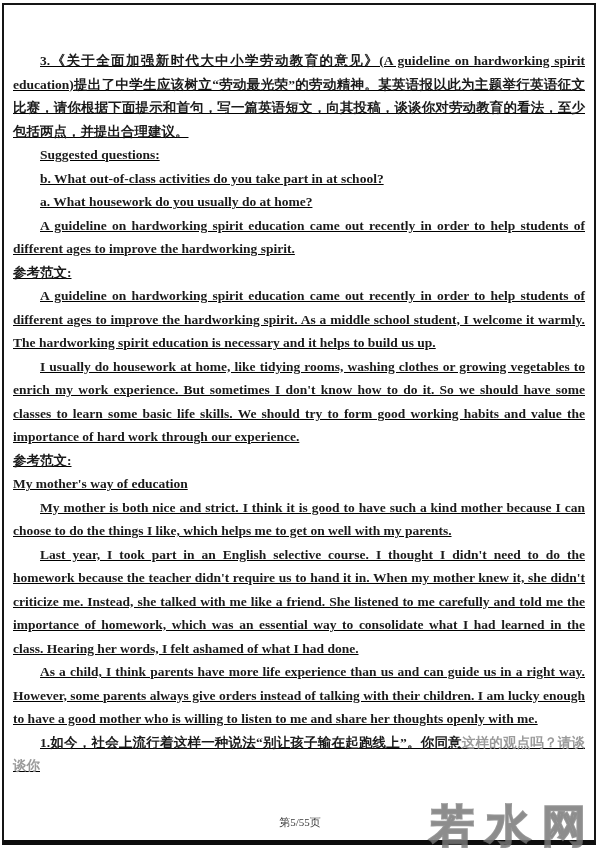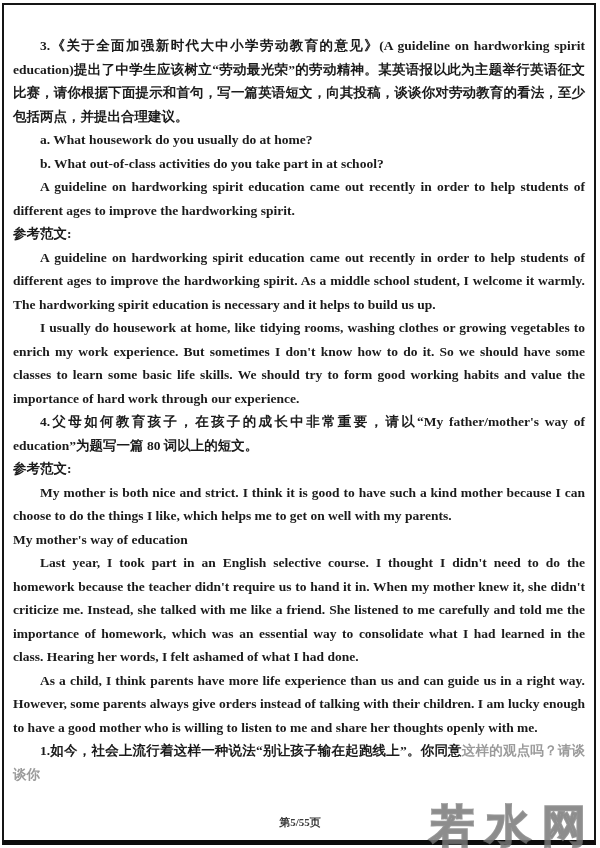--- a/index.html
+++ b/index.html
@@ -21,23 +21,24 @@
     width: 594px;
     height: 842px;
     box-sizing: border-box;
     border: 2px solid #151515;
     border-bottom: 5px solid #0d0d0d;
     z-index: 1;
   }
   .content {
     position: absolute;
     left: 13px;
-    top: 34px;
+    top: 49px;
     width: 572px;
     z-index: 2;
+    text-decoration: underline;
   }
   .content p {
     margin: 0;
     font-size: 13.5px;
     line-height: 23.5px;
     font-weight: bold;
     text-align: justify;
     color: #1b1b1b;
   }
   .indent { text-indent: 2em; }
@@ -45,21 +46,21 @@
   .center { text-align: center; text-indent: 0; }
   .gray-tail { color: #9b9b9b; }
   .footer {
     position: absolute;
     left: 0;
     right: 0;
     bottom: 18px;
     text-align: center;
     font-size: 11px;
     color: #3a3a3a;
-    font-weight: bold;
+    font-weight: normal;
     font-family: "Liberation Serif", "DejaVu Serif", serif;
     z-index: 2;
   }
   .watermark {
     position: absolute;
     right: 2px;
     bottom: -8px;
     font-size: 44px;
     letter-spacing: 12px;
     font-weight: bold;
@@ -70,30 +71,30 @@
     z-index: 5;
   }
 </style>
 </head>
 <body>
 
 <div class="page-border"></div>
 
 <div class="content">
   <p class="indent">3.《关于全面加强新时代大中小学劳动教育的意见》(A guideline on hardworking spirit education)提出了中学生应该树立“劳动最光荣”的劳动精神。某英语报以此为主题举行英语征文比赛，请你根据下面提示和首句，写一篇英语短文，向其投稿，谈谈你对劳动教育的看法，至少包括两点，并提出合理建议。</p>
+  <p class="indent">Suggested questions:</p>
+  <p class="indent">b. What out-of-class activities do you take part in at school?</p>
   <p class="indent">a. What housework do you usually do at home?</p>
-  <p class="indent">b. What out-of-class activities do you take part in at school?</p>
   <p class="indent">A guideline on hardworking spirit education came out recently in order to help students of different ages to improve the hardworking spirit.</p>
   <p class="red">参考范文:</p>
   <p class="red indent">A guideline on hardworking spirit education came out recently in order to help students of different ages to improve the hardworking spirit. As a middle school student, I welcome it warmly. The hardworking spirit education is necessary and it helps to build us up.</p>
   <p class="red indent">I usually do housework at home, like tidying rooms, washing clothes or growing vegetables to enrich my work experience. But sometimes I don't know how to do it. So we should have some classes to learn some basic life skills. We should try to form good working habits and value the importance of hard work through our experience.</p>
-  <p class="indent">4.父母如何教育孩子，在孩子的成长中非常重要，请以“My father/mother's way of education”为题写一篇 80 词以上的短文。</p>
   <p class="red">参考范文:</p>
+  <p class="red center">My mother's way of education</p>
   <p class="red indent">My mother is both nice and strict. I think it is good to have such a kind mother because I can choose to do the things I like, which helps me to get on well with my parents.</p>
-  <p class="red center">My mother's way of education</p>
   <p class="red indent">Last year, I took part in an English selective course. I thought I didn't need to do the homework because the teacher didn't require us to hand it in. When my mother knew it, she didn't criticize me. Instead, she talked with me like a friend. She listened to me carefully and told me the importance of homework, which was an essential way to consolidate what I had learned in the class. Hearing her words, I felt ashamed of what I had done.</p>
   <p class="red indent">As a child, I think parents have more life experience than us and can guide us in a right way. However, some parents always give orders instead of talking with their children. I am lucky enough to have a good mother who is willing to listen to me and share her thoughts openly with me.</p>
   <p class="indent"><span>1.如今，社会上流行着这样一种说法“别让孩子输在起跑线上”。你同意</span><span class="gray-tail">这样的观点吗？请谈谈你</span></p>
 </div>
 
 <div class="footer">第5/55页</div>
 
 <div class="watermark">若水网</div>
 
 </body></html>

